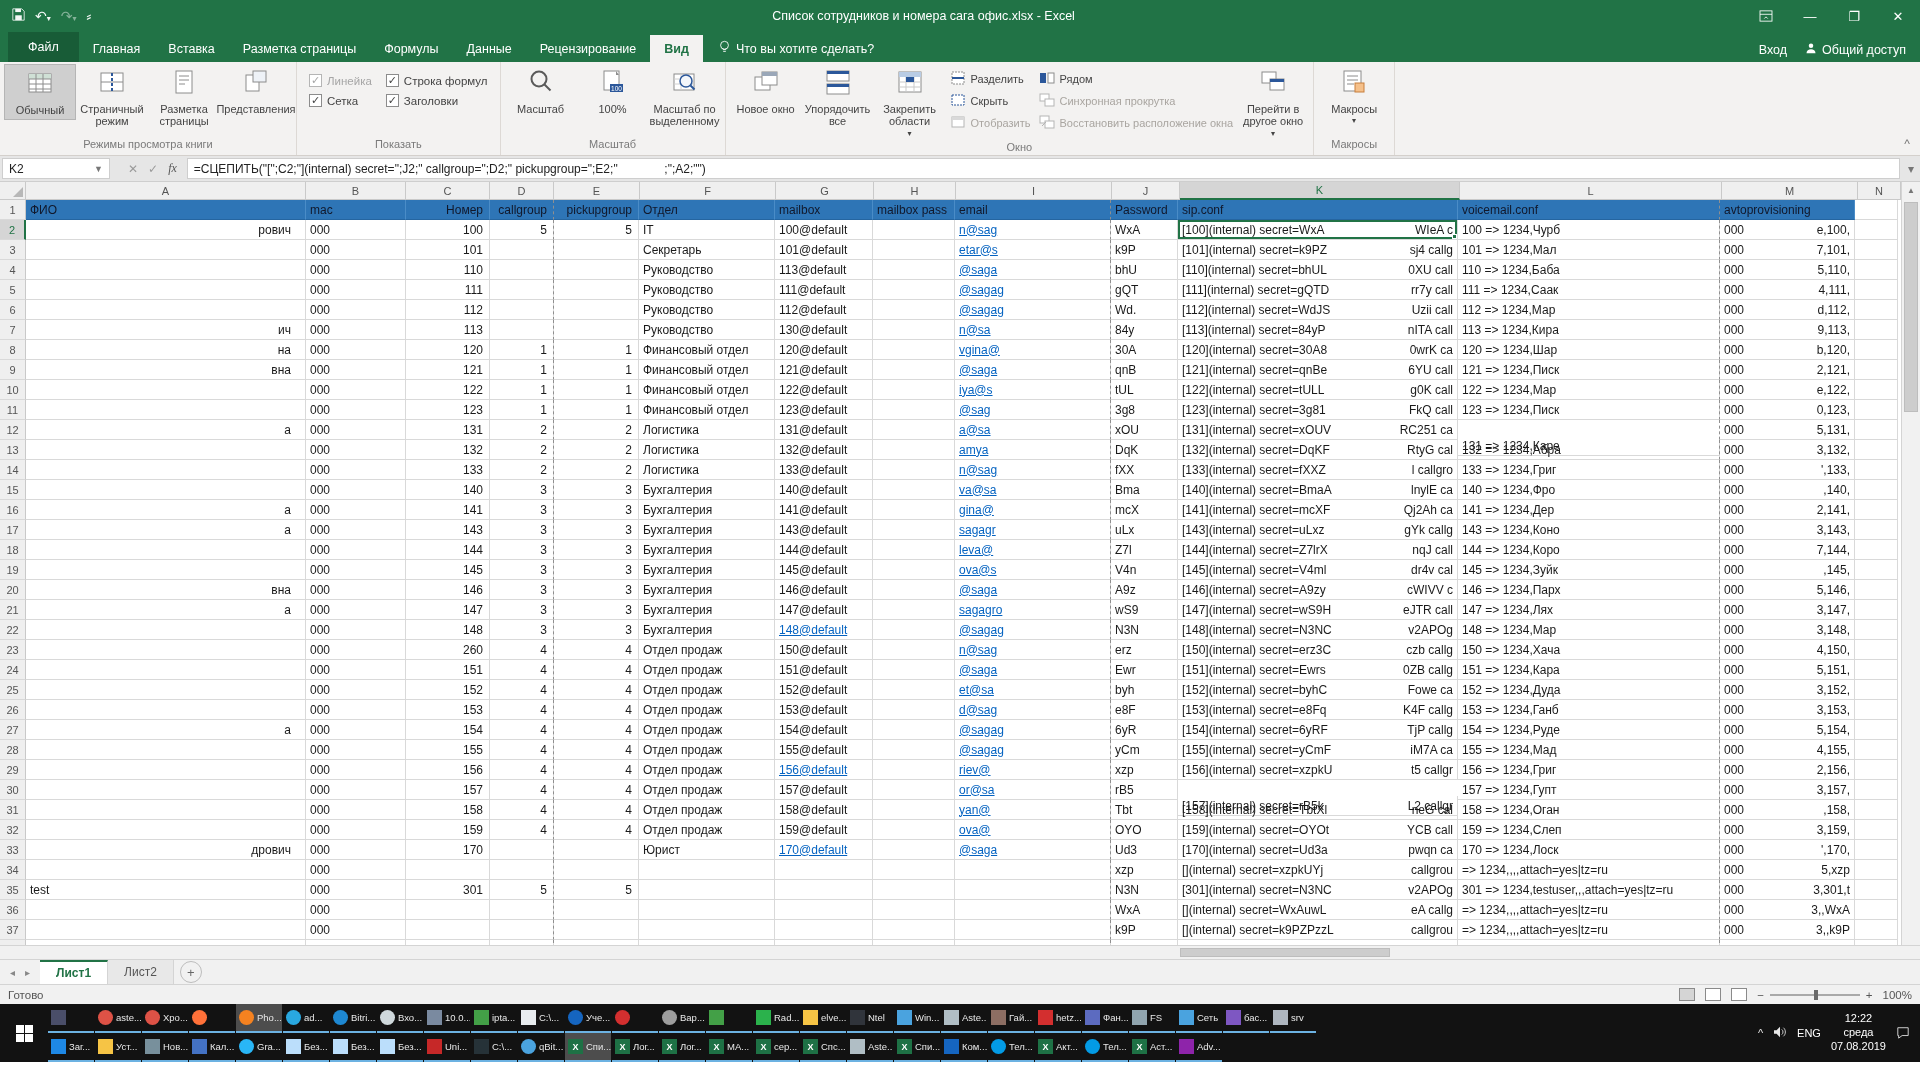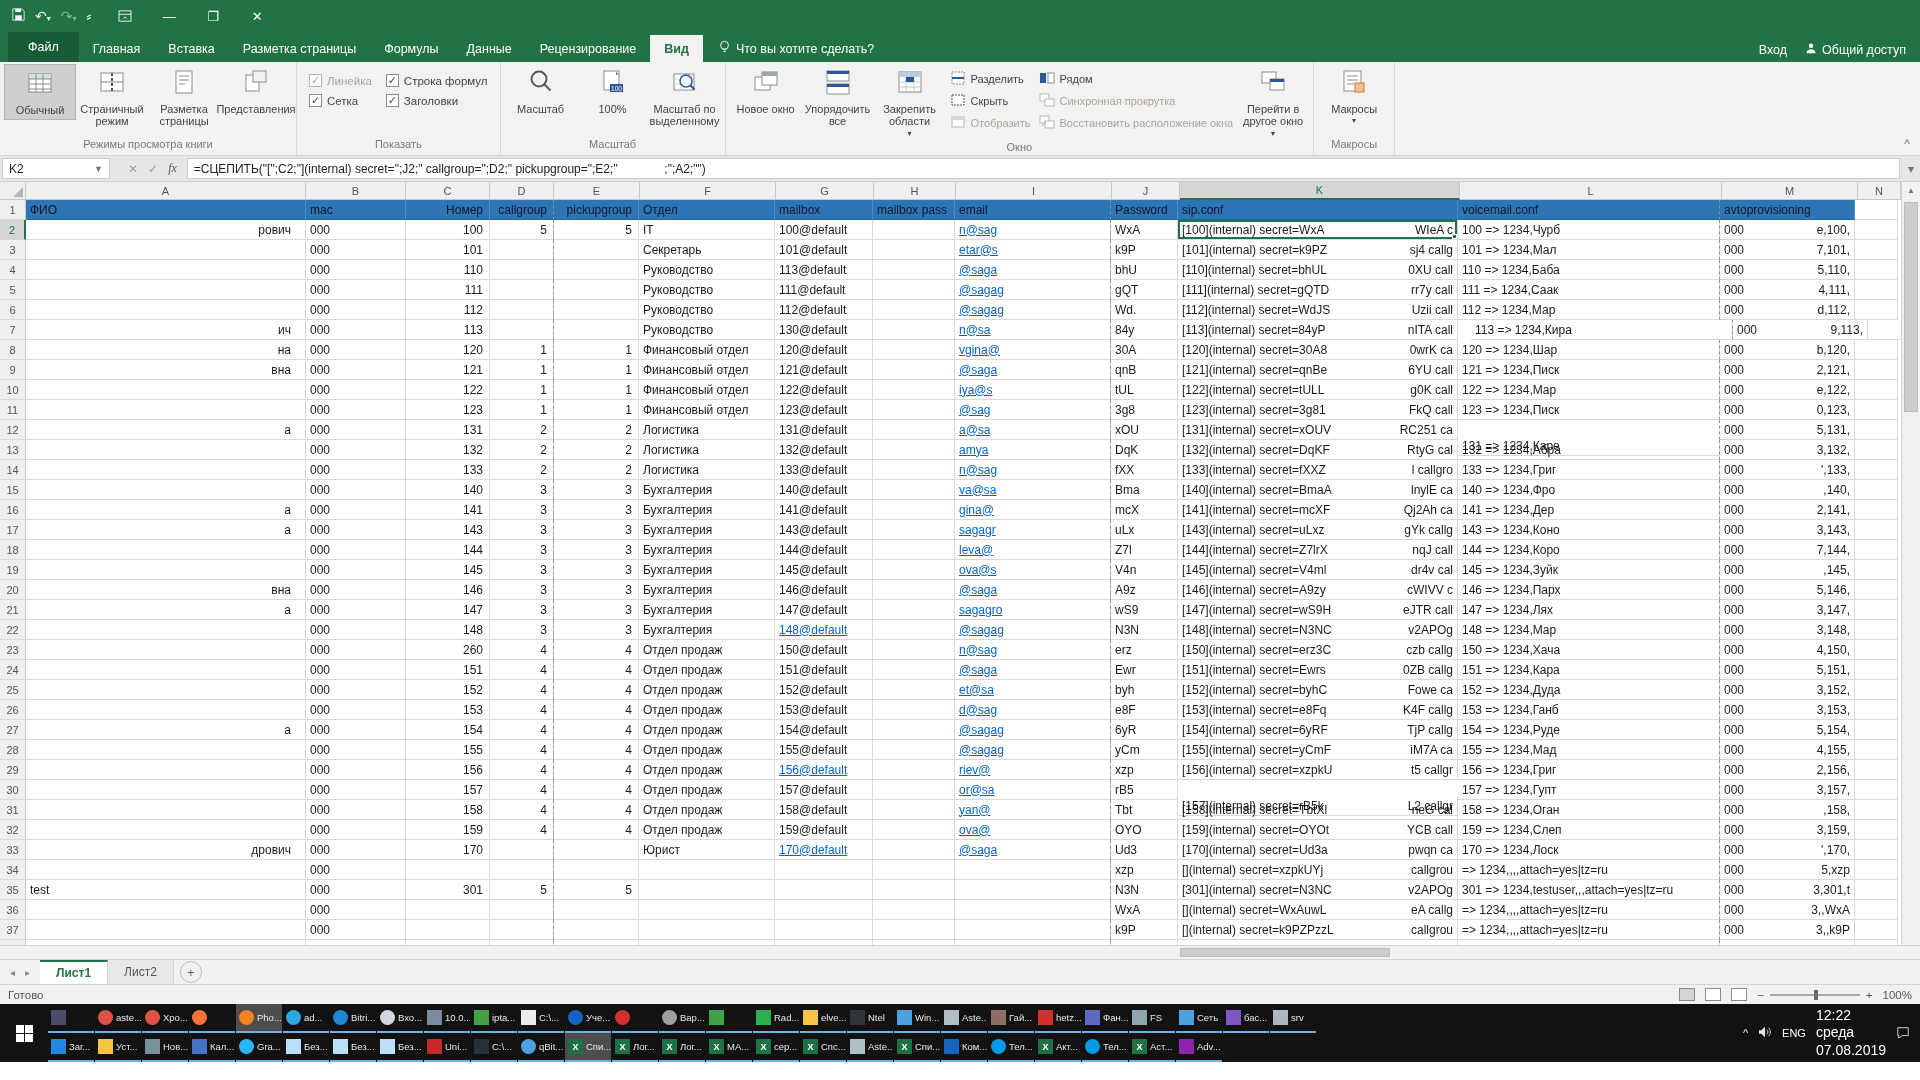--- a/index.html
+++ b/index.html
@@ -102,41 +102,42 @@
   .startbtn{width:48px;display:flex;align-items:center;justify-content:center;flex:none;}
   .winlogo{display:grid;grid-template-columns:8px 8px;grid-template-rows:8px 8px;gap:1px;}
   .winlogo i{background:#fff;display:block;}
   .tbcols{flex:1;display:flex;flex-direction:column;overflow:hidden;}
   .tbrow{height:29px;display:flex;align-items:stretch;overflow:hidden;}
   .titem{width:46px;flex:none;display:flex;align-items:center;gap:3px;padding:0 3px;border-bottom:2px solid #6cb2e2;margin-right:1px;font-size:9.5px;color:#e8e8e8;white-space:nowrap;overflow:hidden;}
   .titem.active{background:#4d4d4d;}
   .ticon{width:15px;height:15px;flex:none;display:flex;align-items:center;justify-content:center;font-size:9px;font-weight:bold;color:#fff;}
   .ticon.ci{border-radius:50%;}
   .tray{display:flex;align-items:center;gap:10px;padding:0 10px;flex:none;font-size:11px;}
-  .clock{text-align:left;font-size:14px;line-height:1.25;}
+  .clock{text-align:center;font-size:11px;line-height:1.25;}
   .trayic{color:#fff;opacity:.9;}
 </style>
 </head>
 <body>
 
 <div class="screen">
 
   <div class="titlebar">
     <div class="qat">
       <span class="qbtn">
         <svg width="13" height="13" viewBox="0 0 16 16">
             <path d="M1 1h11l3 3v11H1z" fill="none" stroke="#fff"></path>
             <rect x="4" y="9" width="8" height="6" fill="#fff"></rect>
             <rect x="4" y="1" width="7" height="4" fill="#fff"></rect>
           </svg>
       </span>
       <span class="qbtn">↶<span class="dd">▾</span></span>
       <span class="qbtn dim">↷<span class="dd">▾</span></span>
       <span class="qbtn">⸗</span>
     </div>
+    <div class="title">Список сотрудников и номера сага офис.xlsx - Excel</div>
     <div class="winbtns">
       <div class="wb">
         <svg width="14" height="12" viewBox="0 0 16 14">
             <rect x="1" y="1" width="14" height="12" fill="none" stroke="#fff"></rect>
             <path d="M1 5h14" stroke="#fff"></path>
             <path d="M6 10l2-2 2 2" fill="none" stroke="#fff"></path>
           </svg>
       </div>
       <div class="wb">—</div>
       <div class="wb">❐</div>
@@ -595,21 +596,21 @@
           <div class="cell " style="width: 156px;">
             <span class="link">n@sa</span>
           </div>
           <div class="cell  dash" style="width: 68px;">84y</div>
           <div class="cell " style="width: 280px;">
             <div class="kline">
               <span>[113](internal) secret=84yP</span>
               <span class="tail">nITA call</span>
             </div>
           </div>
-          <div class="cell " style="width: 262px; margin-left: 13px;">113 =&gt; 1234,Кира</div>
+          <div class="cell " style="width: 262px;">113 =&gt; 1234,Кира</div>
           <div class="cell  dash" style="width: 136px;">
             <div class="kline">
               <span>000</span>
               <span class="tail">9,113,</span>
             </div>
           </div>
           <div class="cell " style="width: 43px;"></div>
         </div>
         <div class="grow">
           <div class="rh">8</div>

